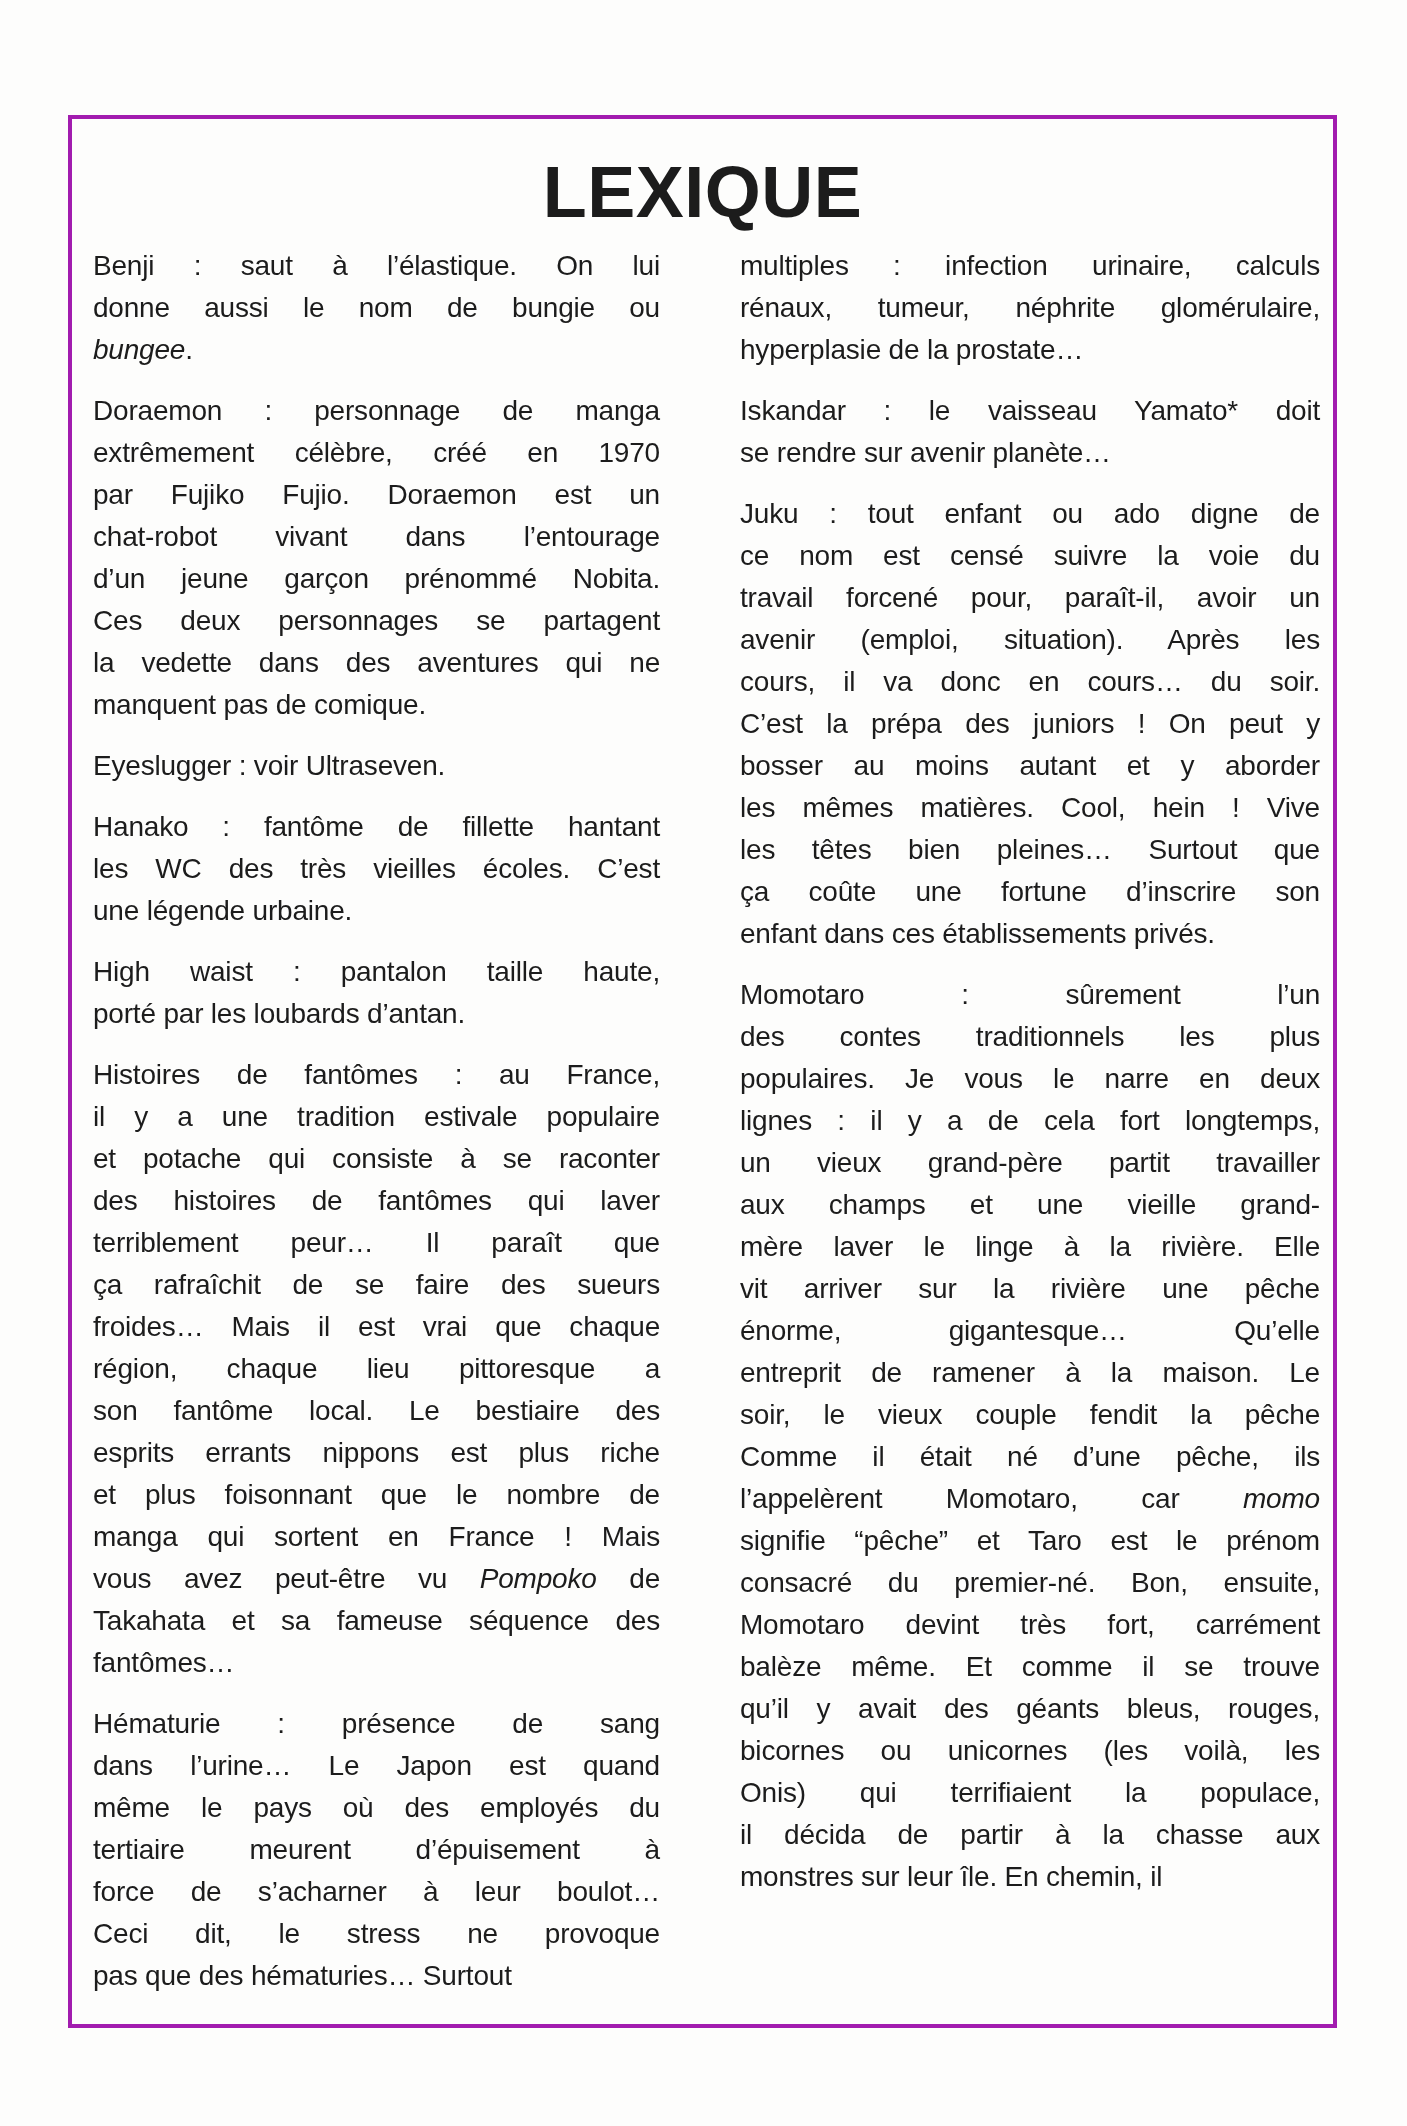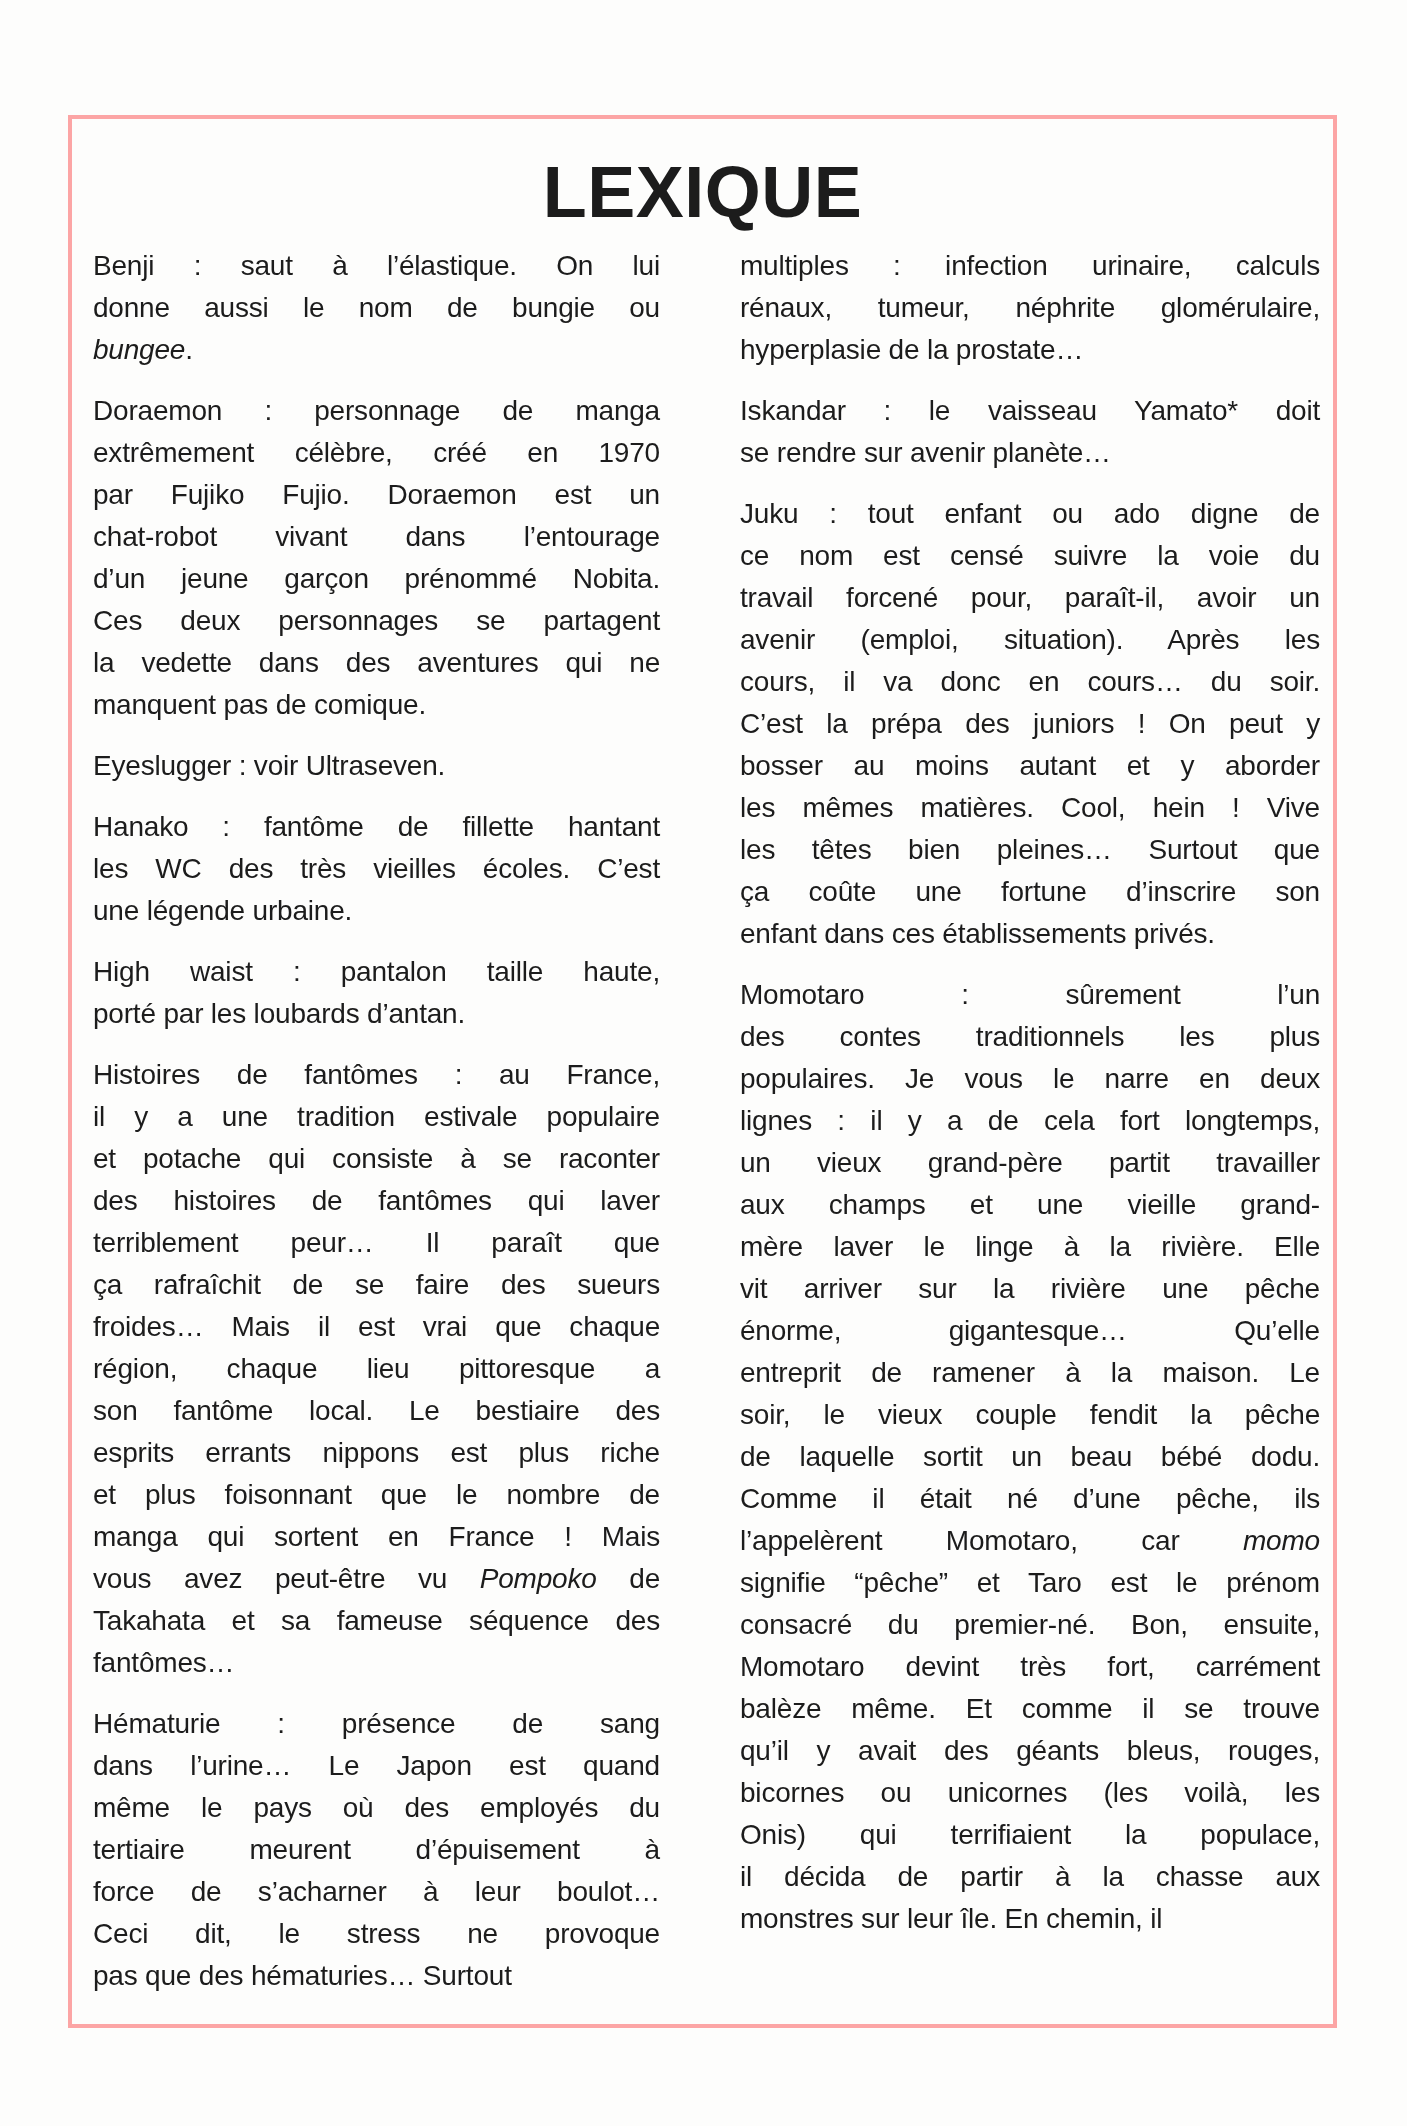--- a/index.html
+++ b/index.html
@@ -14,21 +14,21 @@
     font-family: "Liberation Sans", "DejaVu Sans", sans-serif;
     color: #1c1c1c;
     overflow: hidden;
   }
   .lexique-box {
     position: absolute;
     left: 68px;
     top: 115px;
     width: 1269px;
     height: 1913px;
-    border: 4px solid #fca5a5;
+    border: 4px solid #a21caf;
     box-sizing: border-box;
     background: #fdfdfc;
   }
   .page-title {
     margin-top: 36px;
     text-align: center;
     font-size: 72px;
     line-height: 74px;
     font-weight: 700;
     letter-spacing: 0.5px;
@@ -143,21 +143,20 @@
           <div class="line">des contes traditionnels les plus</div>
           <div class="line">populaires. Je vous le narre en deux</div>
           <div class="line">lignes : il y a de cela fort longtemps,</div>
           <div class="line">un vieux grand-père partit travailler</div>
           <div class="line">aux champs et une vieille grand-</div>
           <div class="line">mère laver le linge à la rivière. Elle</div>
           <div class="line">vit arriver sur la rivière une pêche</div>
           <div class="line">énorme, gigantesque… Qu’elle</div>
           <div class="line">entreprit de ramener à la maison. Le</div>
           <div class="line">soir, le vieux couple fendit la pêche</div>
-          <div class="line">de laquelle sortit un beau bébé dodu.</div>
           <div class="line">Comme il était né d’une pêche, ils</div>
           <div class="line"><span>l’appelèrent Momotaro, car </span><i>momo</i></div>
           <div class="line">signifie “pêche” et Taro est le prénom</div>
           <div class="line">consacré du premier-né. Bon, ensuite,</div>
           <div class="line">Momotaro devint très fort, carrément</div>
           <div class="line">balèze même. Et comme il se trouve</div>
           <div class="line">qu’il y avait des géants bleus, rouges,</div>
           <div class="line">bicornes ou unicornes (les voilà, les</div>
           <div class="line">Onis) qui terrifiaient la populace,</div>
           <div class="line">il décida de partir à la chasse aux</div>

